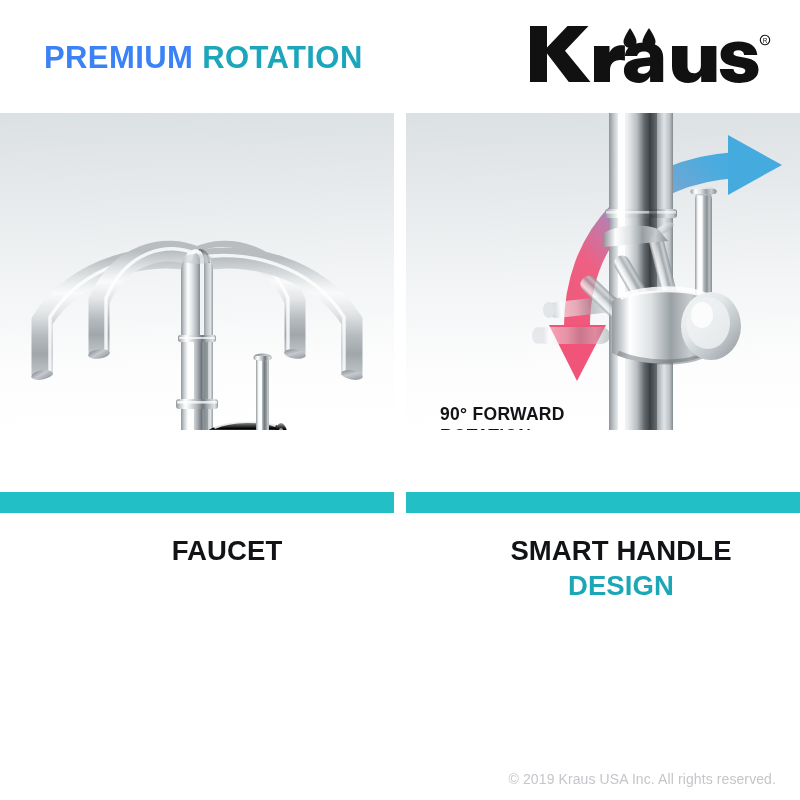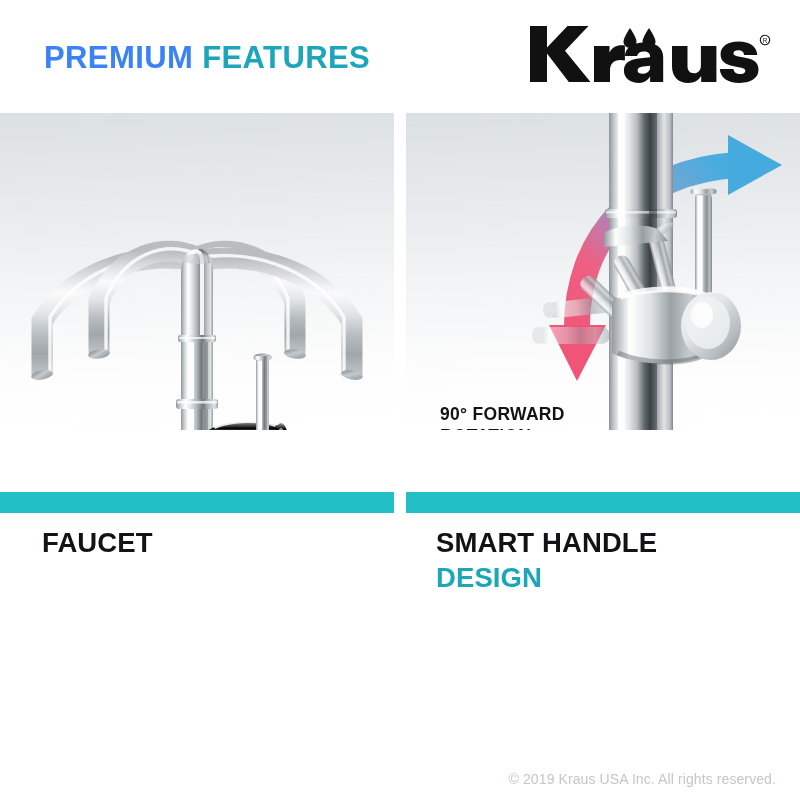--- a/index.html
+++ b/index.html
@@ -87,22 +87,23 @@
   }
 
   
   .columns {
     position: absolute;
     left: 0; top: 527px;
     width: 800px; height: 230px;
   }
   .column {
     position: absolute;
-    top: 0;
+    top: 8px;
     width: 370px;
+    text-align: center;
   }
   .col-left  { left: 42px; }
   .col-right { left: 436px; }
 
   .col-title {
     font-size: 27.5px;
     font-weight: bold;
     color: #111316;
     line-height: 1.16;
     letter-spacing: 0.1px;
@@ -135,21 +136,21 @@
     letter-spacing: 0.1px;
     margin-left: 8px;
   }
 </style>
 </head>
 <body>
 
 <div class="header">
 
   <div class="page-heading">
-    <span class="hd-a">PREMIUM </span><span class="hd-b">FEATURES</span>
+    <span class="hd-a">PREMIUM </span><span class="hd-b">ROTATION</span>
   </div>
 
   <div class="logo">
     <svg viewBox="0 0 250 70" xmlns="http://www.w3.org/2000/svg" aria-hidden="true">
 
       <g fill="#111111">
         <path d="M108 10 C108 10 101.5 19.6 101.5 23.6 C101.5 27.2 104.4 30.1 108 30.1 C111.6 30.1 114.5 27.2 114.5 23.6 C114.5 19.6 108 10 108 10 Z"></path>
         <path d="M127 10 C127 10 120.5 19.6 120.5 23.6 C120.5 27.2 123.4 30.1 127 30.1 C130.6 30.1 133.5 27.2 133.5 23.6 C133.5 19.6 127 10 127 10 Z"></path>
       </g>
 

